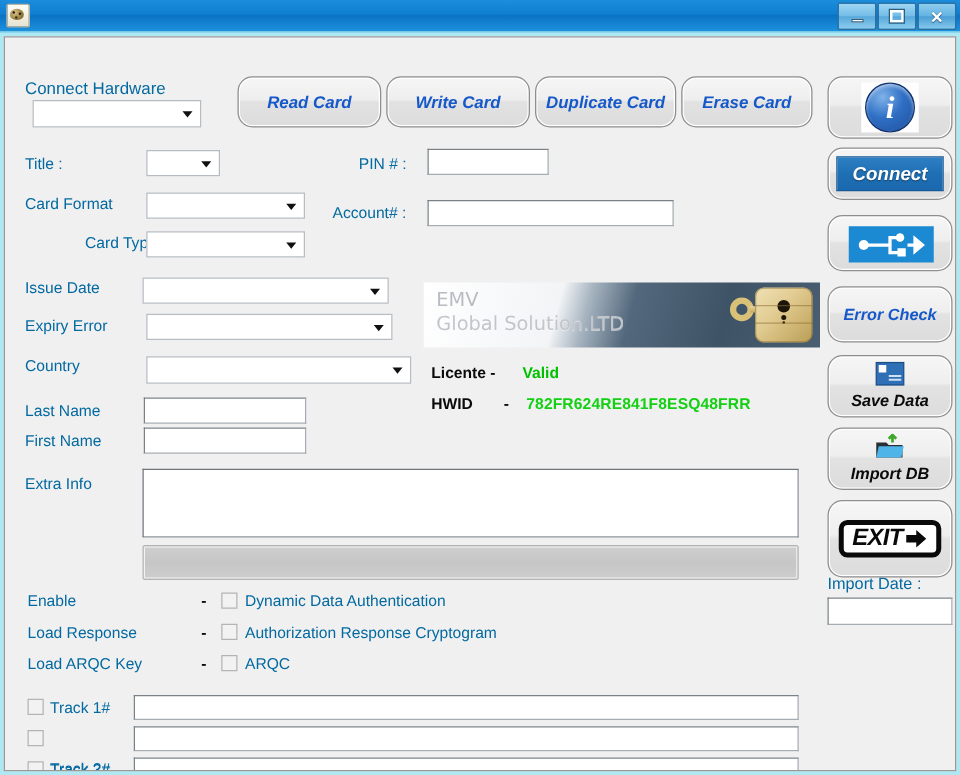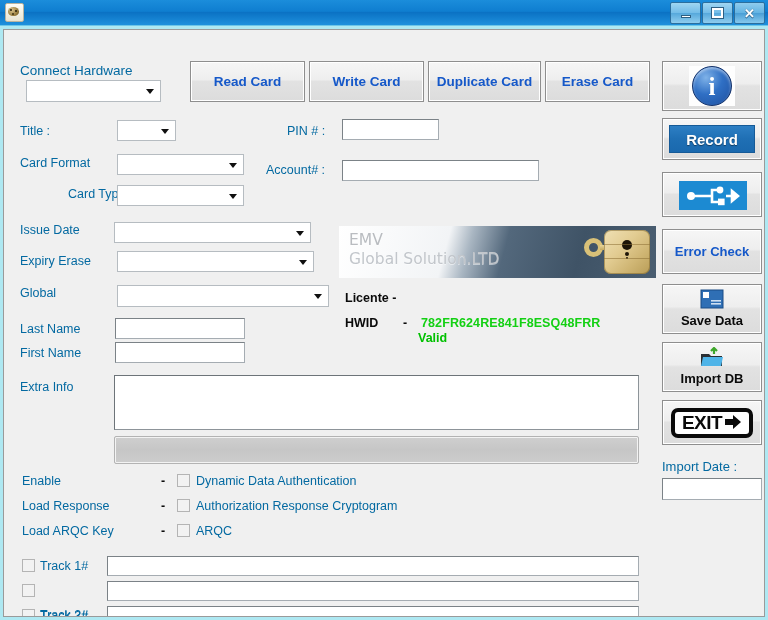--- a/index.html
+++ b/index.html
@@ -130,27 +130,28 @@
     width: 0; height: 0;
     border-left: 4.5px solid transparent;
     border-right: 4.5px solid transparent;
     border-top: 5px solid #101010;
   }
 
   .btn {
     position: absolute;
     background: linear-gradient(to bottom, #f6f6f6 0%, #eeeeee 45%, #e2e2e2 50%, #dcdcdc 100%);
     border: 1px solid #8e8e8e;
-    border-radius: 0;
+    border-radius: 12px;
     box-sizing: border-box;
     display: flex; align-items: center; justify-content: center;
     font-weight: bold;
     color: #1558c9;
     font-size: 13px;
     box-shadow: inset 0 0 0 1px #ffffff;
+    font-style: italic;
   }
   .btn.plain { color: #0a0a0a; }
 
   
   .topbtn { height: 41px; font-size: 13.5px; }
 
   
   .sbtn { left: 658px; width: 100px; }
 
   .connect-fill {
@@ -351,26 +352,26 @@
     <div class="lbl" style="left:16px; top:157px;margin-left:48px;">Card Type</div>
     <div class="combo" style="left:113px; top:155px; width:127px; height:21px;">
       <span class="arrow"></span>
     </div>
 
     <div class="lbl" style="left:16px; top:193px;">Issue Date</div>
     <div class="combo" style="left:110px; top:192px; width:197px; height:21px;">
       <span class="arrow"></span>
     </div>
 
-    <div class="lbl" style="left:16px; top:224px;">Expiry Erase</div>
+    <div class="lbl" style="left:16px; top:224px;">Expiry Error</div>
     <div class="combo" style="left:113px; top:221px; width:197px; height:21px;">
       <span class="arrow"></span>
     </div>
 
-    <div class="lbl" style="left:16px; top:256px;">Global</div>
+    <div class="lbl" style="left:16px; top:256px;">Country</div>
     <div class="combo" style="left:113px; top:255px; width:212px; height:22px;">
       <span class="arrow"></span>
     </div>
 
     <div class="lbl" style="left:16px; top:292px;">Last Name</div>
     <div class="tbox sunken" style="left:111px; top:288px; width:130px; height:21px;"></div>
 
     <div class="lbl" style="left:16px; top:316px;">First Name</div>
     <div class="tbox sunken" style="left:111px; top:312px; width:130px; height:21px;"></div>
 
@@ -385,21 +386,21 @@
         <div class="l2">Global Solution.LTD</div>
       </div>
       <div class="key">
         <span class="ring"></span>
         <span class="shaft"></span>
       </div>
       <div class="chip"></div>
     </div>
 
     <div class="status-lbl" style="left:341px; top:261px;">Licente -</div>
-    <div class="status-val" style="left:414px; top:261px;margin-top:40px;">Valid</div>
+    <div class="status-val" style="left:414px; top:261px;">Valid</div>
 
     <div class="status-lbl" style="left:341px; top:286px;">HWID</div>
     <div class="status-lbl" style="left:399px; top:286px;">-</div>
     <div class="status-val hw" style="left:417px; top:286px;">782FR624RE841F8ESQ48FRR</div>
 
     <div class="lbl" style="left:18px; top:444px;">Enable</div>
     <div class="dash" style="left:157px; top:444px;">-</div>
     <div class="cb" style="left:173px; top:444px;"></div>
     <div class="lbl" style="left:192px; top:444px;">Dynamic Data Authentication</div>
 
@@ -419,21 +420,21 @@
 
     <div class="cb" style="left:18px; top:554px;"></div>
     <div class="lbl" style="left:36px; top:554px;margin-top:24px;">Track 2#</div>
     <div class="tbox sunken" style="left:103px; top:551px; width:532px; height:20px;"></div>
 
     <div class="cb" style="left:18px; top:579px;"></div>
     <div class="lbl" style="left:36px; top:579px;">Track 3#</div>
     <div class="tbox sunken" style="left:103px; top:576px; width:532px; height:20px;"></div>
 
     <div class="btn sbtn" style="top:88px; height:42px;">
-      <span class="connect-fill">Record</span>
+      <span class="connect-fill">Connect</span>
     </div>
 
     <div class="btn sbtn" style="top:142px; height:45px;">
       <span class="usb-tile">
         <svg class="usb-svg" width="54" height="20" viewBox="0 0 54 20">
           <circle cx="5" cy="10" r="4" fill="#ffffff"></circle>
           <path d="M5 10 H26 M26 10 L26 4 L34 4 M26 10 L26 16 L36 16" stroke="#ffffff" stroke-width="2.6" fill="none"></path>
           <circle cx="34" cy="4" r="3.4" fill="#ffffff"></circle>
           <rect x="32" y="12.6" width="6.6" height="6.6" fill="#ffffff"></rect>
           <path d="M40 10 L52 10 M46 5 L52 10 L46 15 Z" stroke="#ffffff" stroke-width="2.6" fill="#ffffff"></path>
@@ -459,21 +460,21 @@
       <span class="icon-stack">
         <svg width="26" height="21" viewBox="0 0 26 21">
           <path d="M2 7 h8 l2 2 h11 v10 H2 Z" fill="#2a2f33"></path>
           <path d="M4 10 h20 l-2 9 H2 Z" fill="#4fb4e8"></path>
           <path d="M15 1 v6 M12 4 l3 -3 l3 3" stroke="#3fa72c" stroke-width="2.2" fill="none"></path>
         </svg>
       </span>
       <span class="cap">Import DB</span>
     </div>
 
-    <div class="btn sbtn" style="top:370px; height:45px;">
+    <div class="btn sbtn" style="top:370px; height:62px;">
       <span class="exit-box">
         <span class="exit-text">EXIT</span>
         <svg width="18" height="16" viewBox="0 0 18 16">
           <path d="M1 5 h8 V1 l8 7 l-8 7 v-4 H1 Z" fill="#0a0a0a"></path>
         </svg>
       </span>
     </div>
 
     <div class="lbl" style="left:658px; top:429px; font-size:13px;">Import Date :</div>
     <div class="tbox sunken" style="left:658px; top:448px; width:100px; height:22px;"></div>

